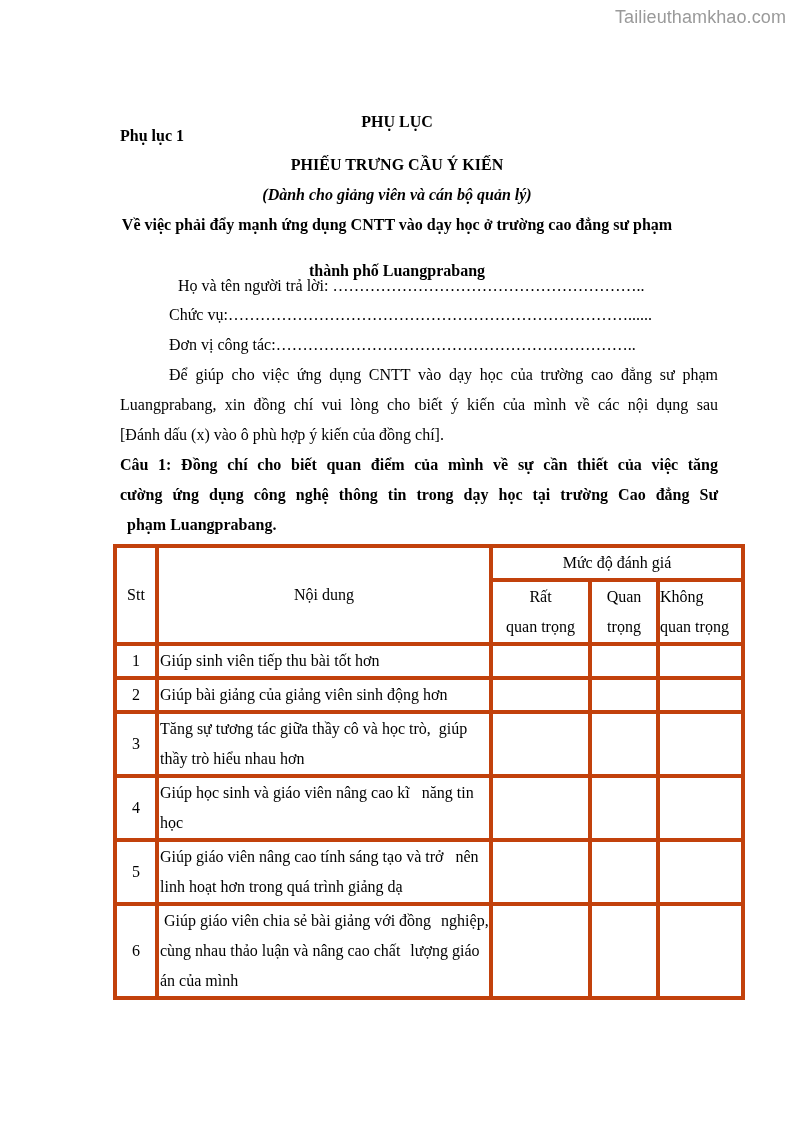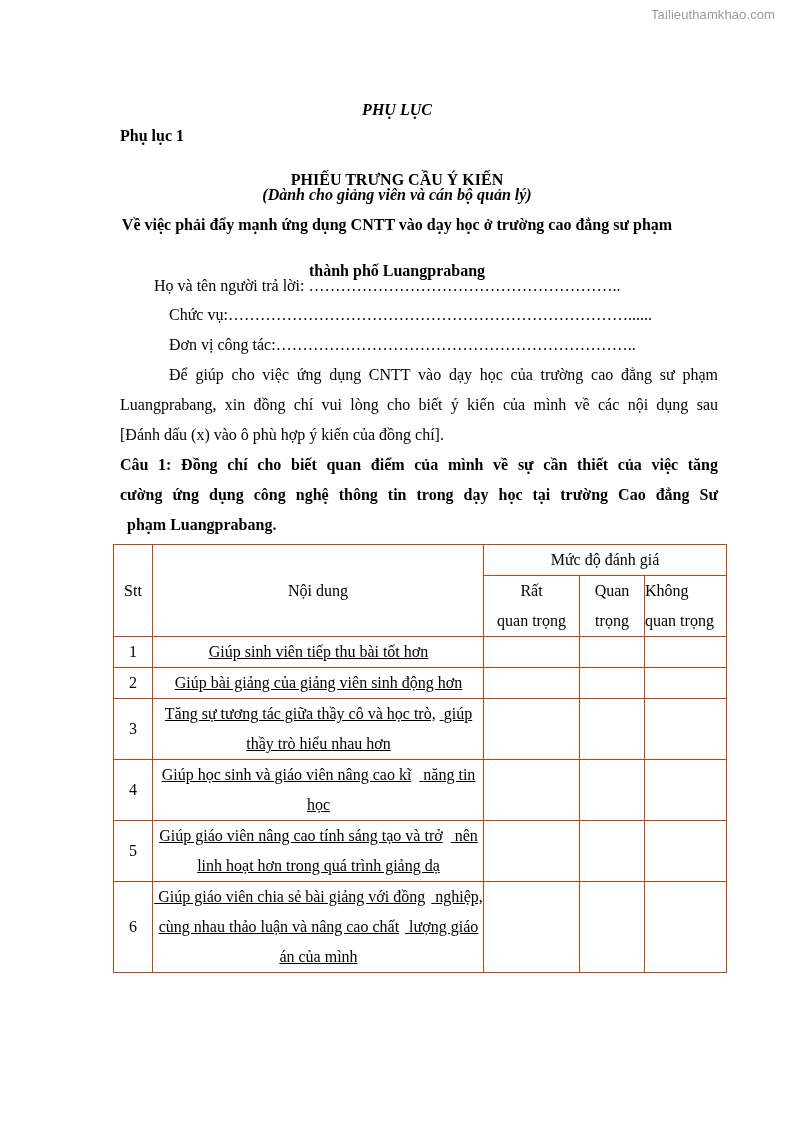--- a/index.html
+++ b/index.html
@@ -1,51 +1,51 @@
 <!DOCTYPE html>
 <html><head>
   <meta charset="utf-8">
   <style>
     html, body { margin: 0; padding: 0; background: #ffffff; }
     body { width: 794px; height: 1123px; position: relative; overflow: hidden;
            font-family: "Liberation Serif", "DejaVu Serif", serif; color: #000; }
-    .watermark { position: absolute; top: 7px; right: 19px; font-family: "Liberation Sans", "DejaVu Sans", sans-serif;
-                 font-size: 13px; color: #9a9a9a; letter-spacing: 0.1px; }
+    .watermark { position: absolute; top: 7px; right: 8px; font-family: "Liberation Sans", "DejaVu Sans", sans-serif;
+                 font-size: 18px; color: #9a9a9a; letter-spacing: 0.1px; }
     .line { position: absolute; font-size: 16px; line-height: 20px; white-space: nowrap; }
     .center { left: 0; width: 794px; text-align: center; }
     .bold { font-weight: bold; }
     .italic { font-style: italic; }
     .just { left: 120px; width: 598px; text-align: justify; text-align-last: justify; white-space: normal; }
     .justlast { left: 120px; width: 598px; text-align: left; white-space: normal; }
 
     table.survey { position: absolute; left: 113px; top: 544px; border-collapse: collapse;
                    font-size: 16px; line-height: 30px; }
-    table.survey td, table.survey th { border: 1px solid #c2410c; padding: 0; vertical-align: middle; }
+    table.survey td, table.survey th { border: 4px solid #c2410c; padding: 0; vertical-align: middle; }
     table.survey th { font-weight: normal; }
     .c-stt { width: 38px; text-align: center; }
-    .c-content { width: 329px; text-align: center; padding-left: 1px !important; text-decoration: underline; }
+    .c-content { width: 329px; text-align: left; padding-left: 1px !important; }
     .c-r1 { width: 95px; text-align: center; }
     .c-r2 { width: 64px; text-align: center; }
     .c-r3 { width: 81px; text-align: left; }
     .hdr-bold { font-weight: bold; }
     td.empty { background: #fff; }
   </style>
 </head>
 <body>
 
 <div class="watermark">Tailieuthamkhao.com</div>
 
-<div class="line center bold" style="top:100px;font-style:italic;">PHỤ LỤC</div>
+<div class="line center bold" style="top:112px;">PHỤ LỤC</div>
 <div class="line bold" style="top:126px; left:120px;">Phụ lục 1</div>
-<div class="line center bold" style="top:155px;margin-top:15px;">PHIẾU TRƯNG CẦU Ý KIẾN</div>
+<div class="line center bold" style="top:155px;">PHIẾU TRƯNG CẦU Ý KIẾN</div>
 <div class="line center bold italic" style="top:185px;">(Dành cho giảng viên và cán bộ quản lý)</div>
 <div class="line center bold" style="top:215px;">Về việc phải đẩy mạnh ứng dụng CNTT vào dạy học ở trường cao đẳng sư phạm</div>
 <div class="line center bold" style="top:261px;">thành phố Luangprabang</div>
 
-<div class="line" style="top:276px; left:154px;">Họ và tên người trả lời: …………………………………………………..</div>
+<div class="line" style="top:276px; left:178px;">Họ và tên người trả lời: …………………………………………………..</div>
 <div class="line" style="top:305px; left:169px;">Chức vụ:…………………………………………………………………......</div>
 <div class="line" style="top:335px; left:169px;">Đơn vị công tác:…………………………………………………………..</div>
 
 <div class="line" style="top:365px; left:169px; width:549px; text-align:justify; text-align-last:justify;">Để giúp cho việc ứng dụng CNTT vào dạy học của trường cao đẳng sư phạm</div>
 <div class="line just" style="top:395px;">Luangprabang, xin đồng chí vui lòng cho biết ý kiến của mình về các nội dụng sau</div>
 <div class="line justlast" style="top:425px;">[Đánh dấu (x) vào ô phù hợp ý kiến của đồng chí].</div>
 
 <div class="line just bold" style="top:455px;">Câu 1: Đồng chí cho biết quan điểm của mình về sự cần thiết của việc tăng</div>
 <div class="line just bold" style="top:485px;">cường ứng dụng công nghệ thông tin trong dạy học tại trường Cao đẳng Sư</div>
 <div class="line justlast bold" style="top:515px;margin-left:7px;">phạm Luangprabang.</div>

